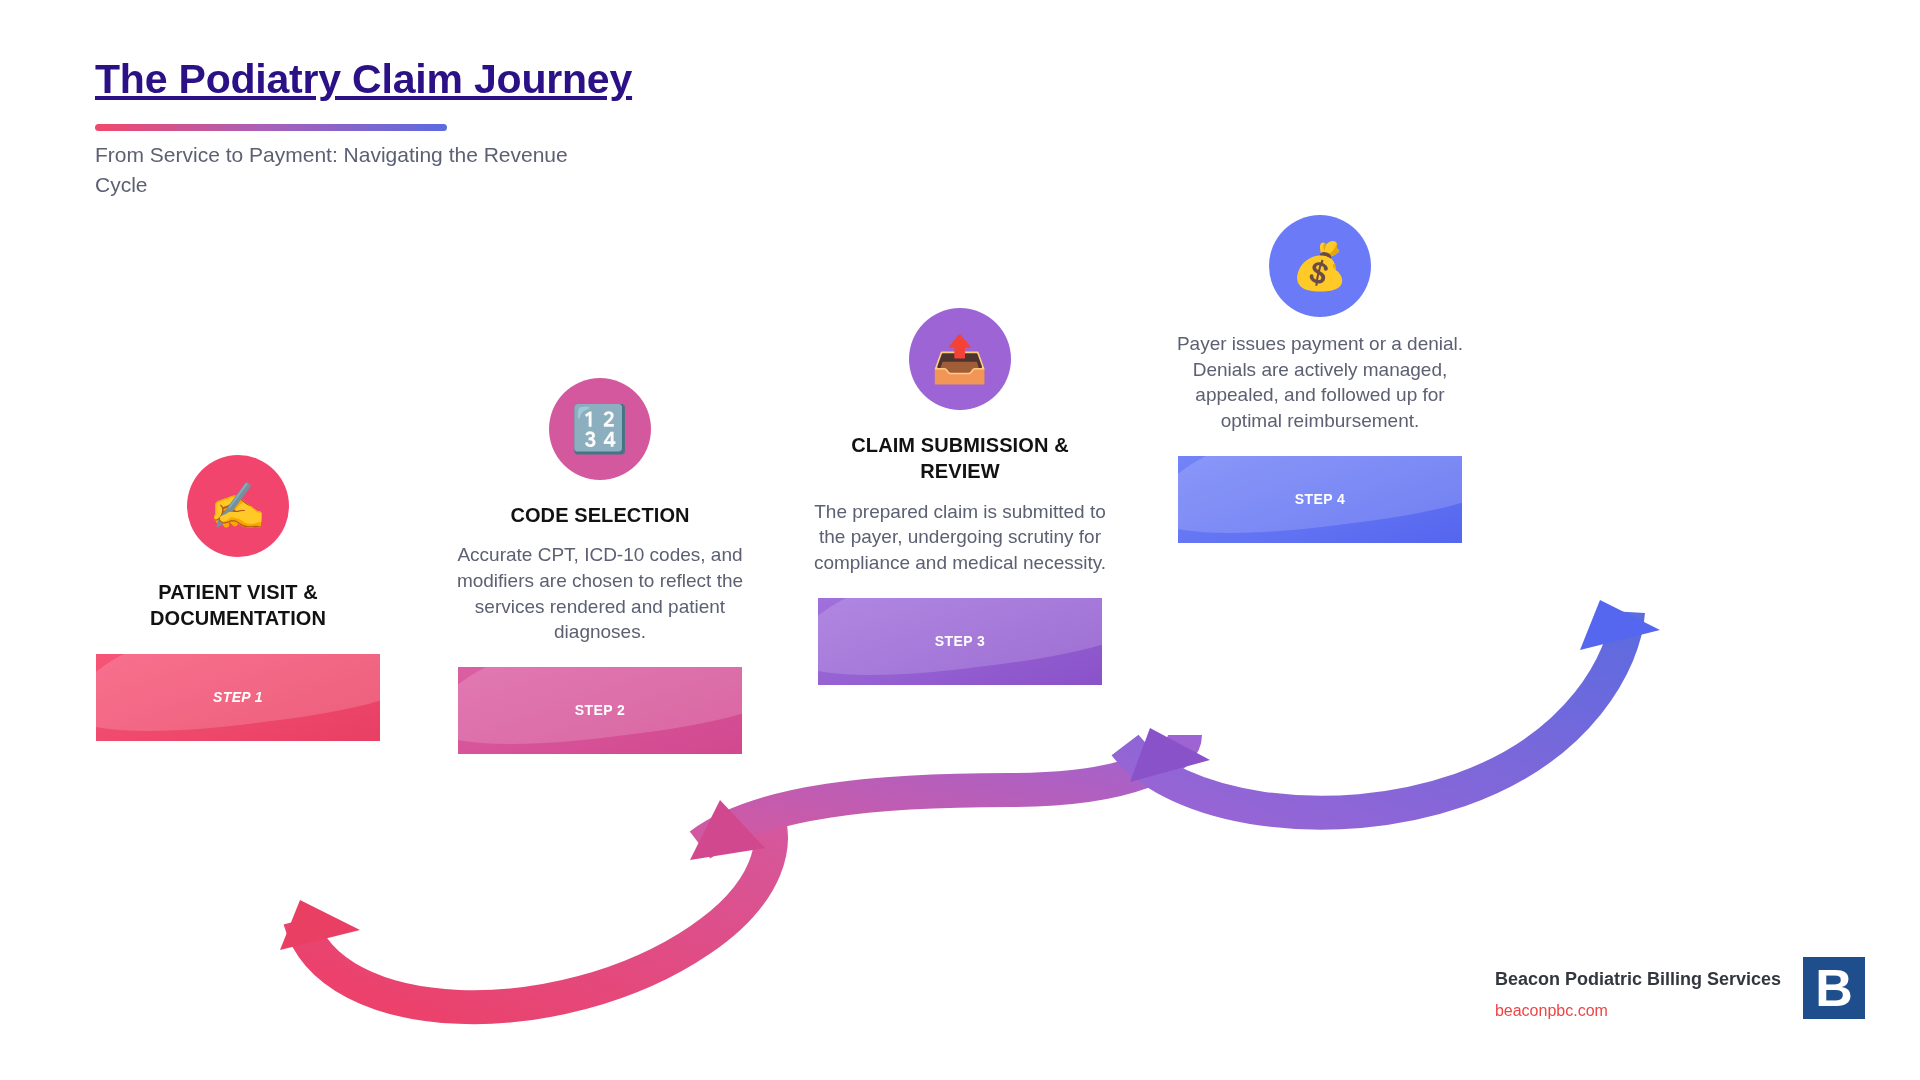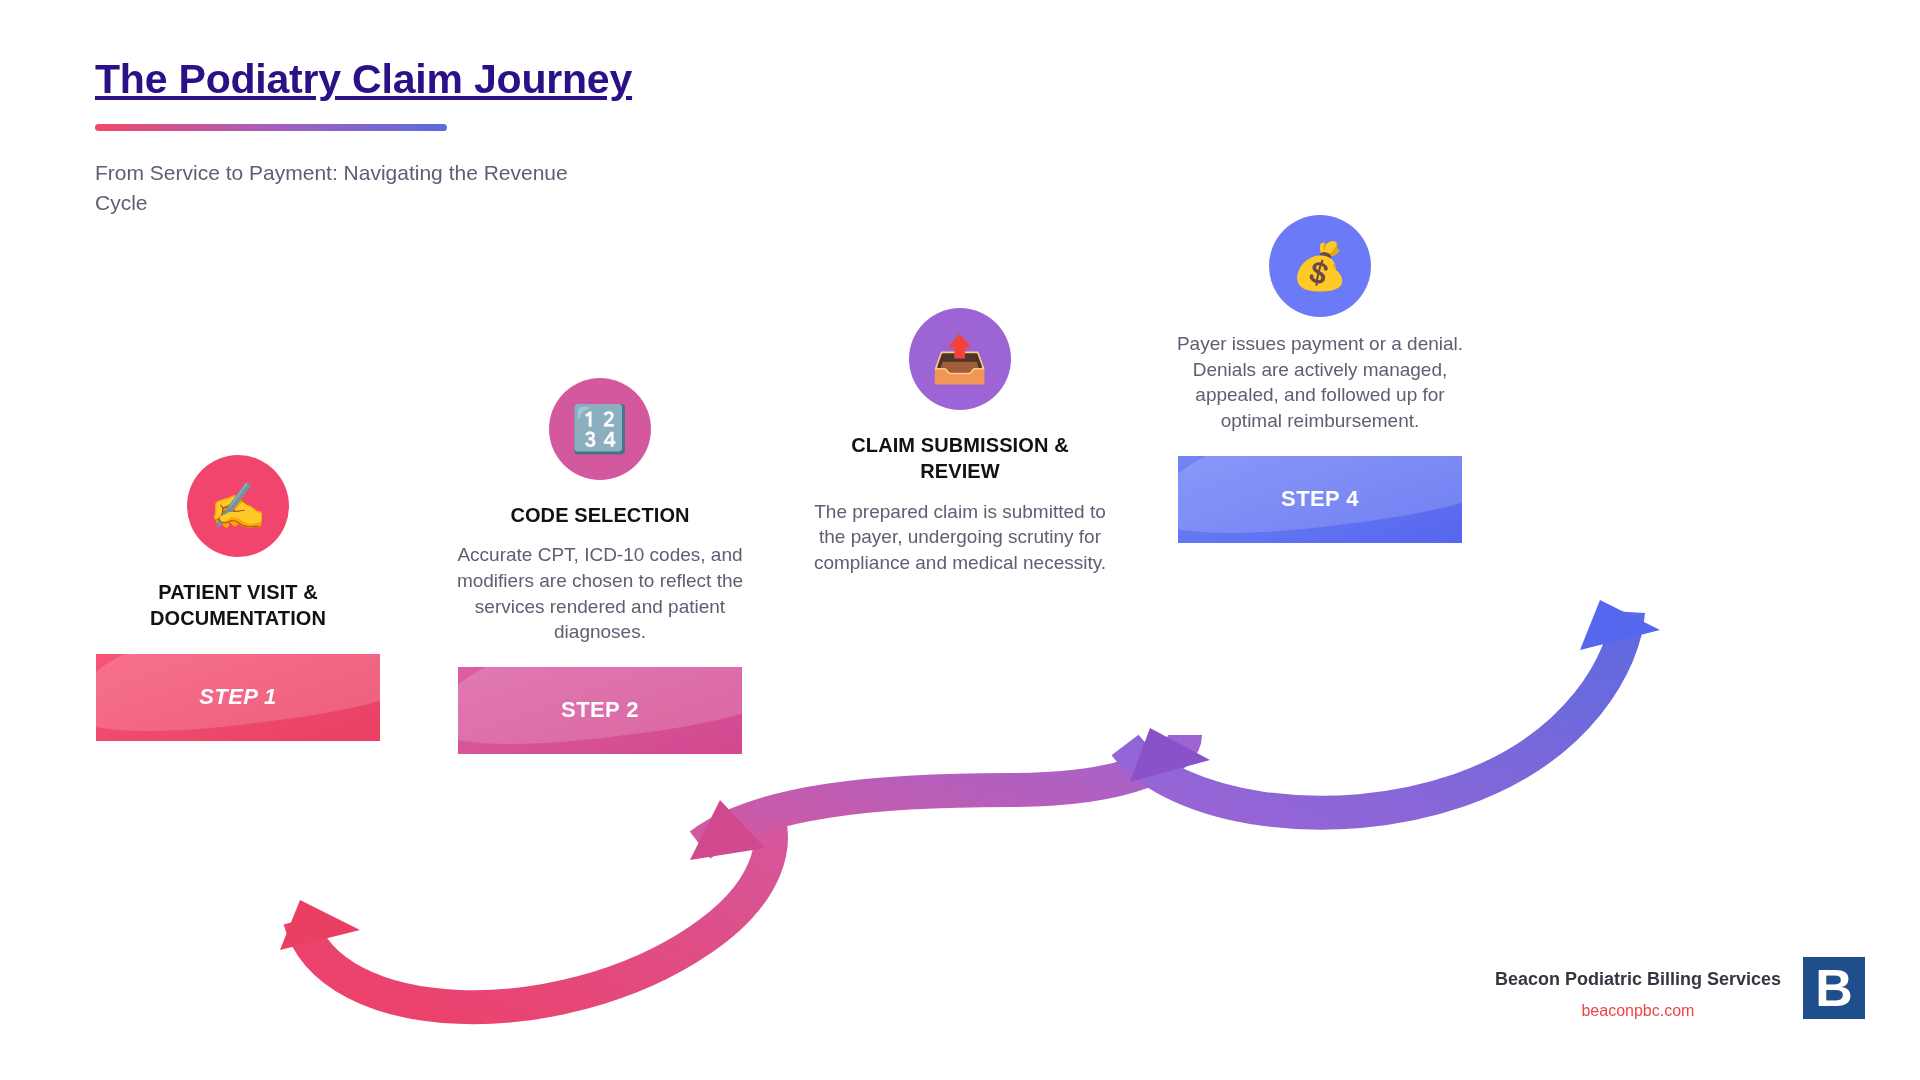--- a/index.html
+++ b/index.html
@@ -16,21 +16,21 @@
   #title {
     font-size:41px; font-weight:bold; line-height:1.32;
     color:#2B1185; letter-spacing:-0.2px;text-decoration:underline;
   }
   #title-rule {
     margin-top:18px; width:352px; height:7px; border-radius:4px;
     background:linear-gradient(90deg,#F2486B 0%,#B濾 40%,#5B6BE0 100%);
     background:linear-gradient(90deg,#F2486B 0%,#AA5FB8 48%,#5B6BE0 100%);
   }
   #subtitle {
-    margin-top:27px; font-size:21px; line-height:1.42;
+    margin-top:9px; font-size:21px; line-height:1.42;
     color:#5C6072; max-width:490px;
   }
 
   
   #ribbon { position:absolute; left:0; top:0; width:1920px; height:1080px; }
 
   
   .step { position:absolute; width:300px; text-align:center; }
   .circle {
     width:102px; height:102px; border-radius:50%;
@@ -41,21 +41,21 @@
     margin-top:22px; font-size:20px; font-weight:bold;
     color:#121212; line-height:1.32; letter-spacing:0.1px;
   }
   .step-desc {
     margin-top:14px; font-size:19px; line-height:1.35;
     color:#5C6072;
   }
   .banner {
     position:relative; margin:0 auto; width:284px; height:87px;
     display:flex; align-items:center; justify-content:center;
-    color:#ffffff; font-size:22px; font-weight:bold; letter-spacing:0.4px;
+    color:#ffffff; font-size:14px; font-weight:bold; letter-spacing:0.4px;
     overflow:hidden;
   }
   .banner .sheen {
     position:absolute; left:-10%; top:-40%; width:130%; height:120%;
     background:rgba(255,255,255,0.16);
     border-radius:50% 50% 45% 45% / 70% 70% 30% 30%;
     transform:rotate(-7deg);
     pointer-events:none;
   }
   .banner .lbl { position:relative; z-index:2; }
@@ -67,21 +67,21 @@
   #step2 .banner-wrap { margin-top:22px; }
   #step3 { left:810px; top:308px; }
   #step3 .banner-wrap { margin-top:22px; }
   #step4 { left:1170px; top:215px; }
   #step4 .banner-wrap { margin-top:22px; }
 
   .banner-wrap { position:relative; }
 
   
   #footer { position:absolute; right:55px; bottom:60px; display:flex; align-items:flex-start; gap:22px; }
-  #footer-text { text-align:center; padding-top:12px; }
+  #footer-text { text-align:left; padding-top:12px; }
   #brand-name { font-size:18px; font-weight:bold; color:#33373F; }
   #brand-url { margin-top:12px; font-size:16px; color:#ef4444; }
   #logo {
     width:62px; height:62px; background:#1F4E8C;
     display:flex; align-items:center; justify-content:center;
     color:#ffffff; font-size:52px; font-weight:bold; line-height:1;
     font-family:"Liberation Sans", sans-serif;
   }
 </style>
 </head>
@@ -149,20 +149,26 @@
       </div>
     </div>
   </div>
 
   <div class="step" id="step3">
     <div class="circle" style="background:#9C64D4;">
       <span>📤</span>
     </div>
     <div class="step-head">CLAIM SUBMISSION &amp; REVIEW</div>
     <div class="step-desc">The prepared claim is submitted to the payer, undergoing scrutiny for compliance and medical necessity.</div>
+    <div class="banner-wrap">
+      <div class="banner" style="background:linear-gradient(160deg,#A070DC 0%,#8A52C9 100%);">
+        <span class="sheen"></span>
+        <span class="lbl">STEP 3</span>
+      </div>
+    </div>
   </div>
 
   <div class="step" id="step4">
     <div class="circle" style="background:#6B7BF7;">
       <span>💰</span>
     </div>
     <div class="step-desc">Payer issues payment or a denial. Denials are actively managed, appealed, and followed up for optimal reimbursement.</div>
     <div class="banner-wrap">
       <div class="banner" style="background:linear-gradient(160deg,#7384F8 0%,#5566EF 100%);">
         <span class="sheen"></span>

